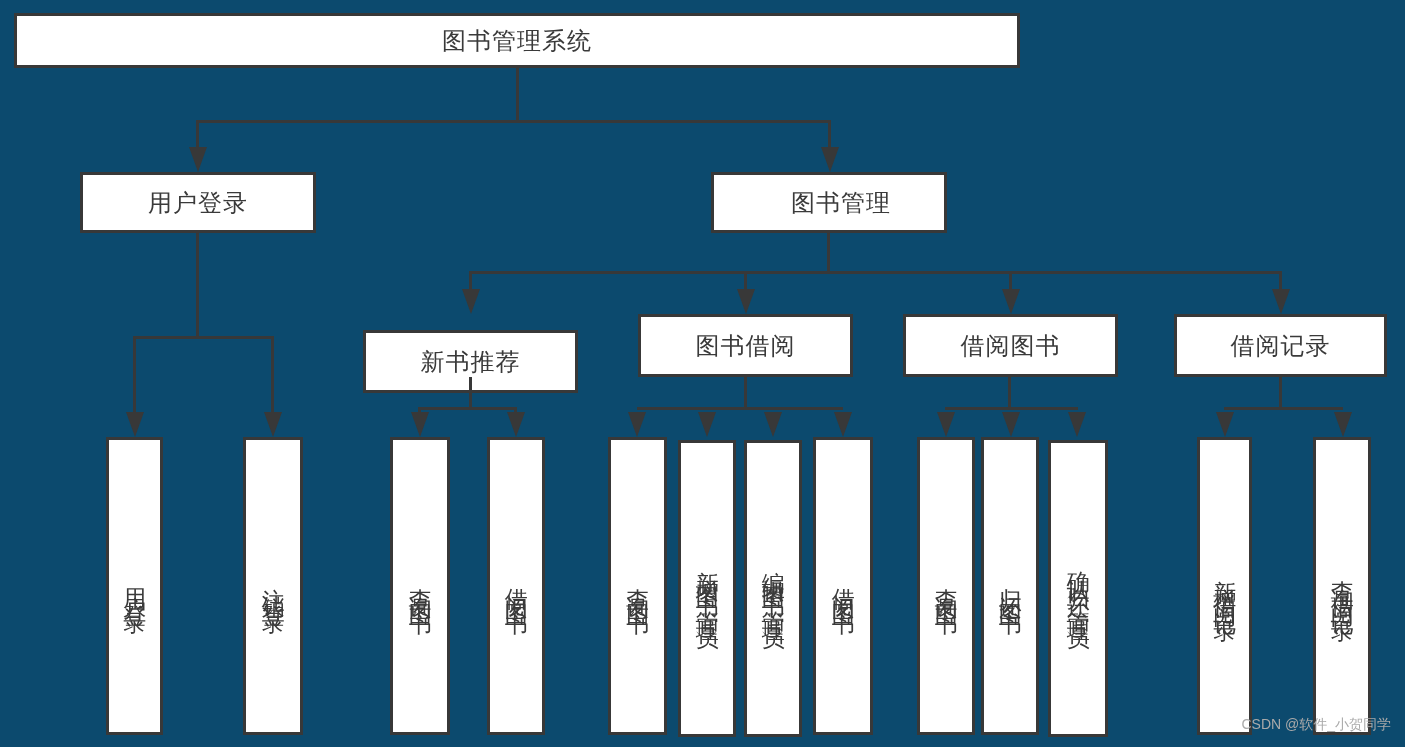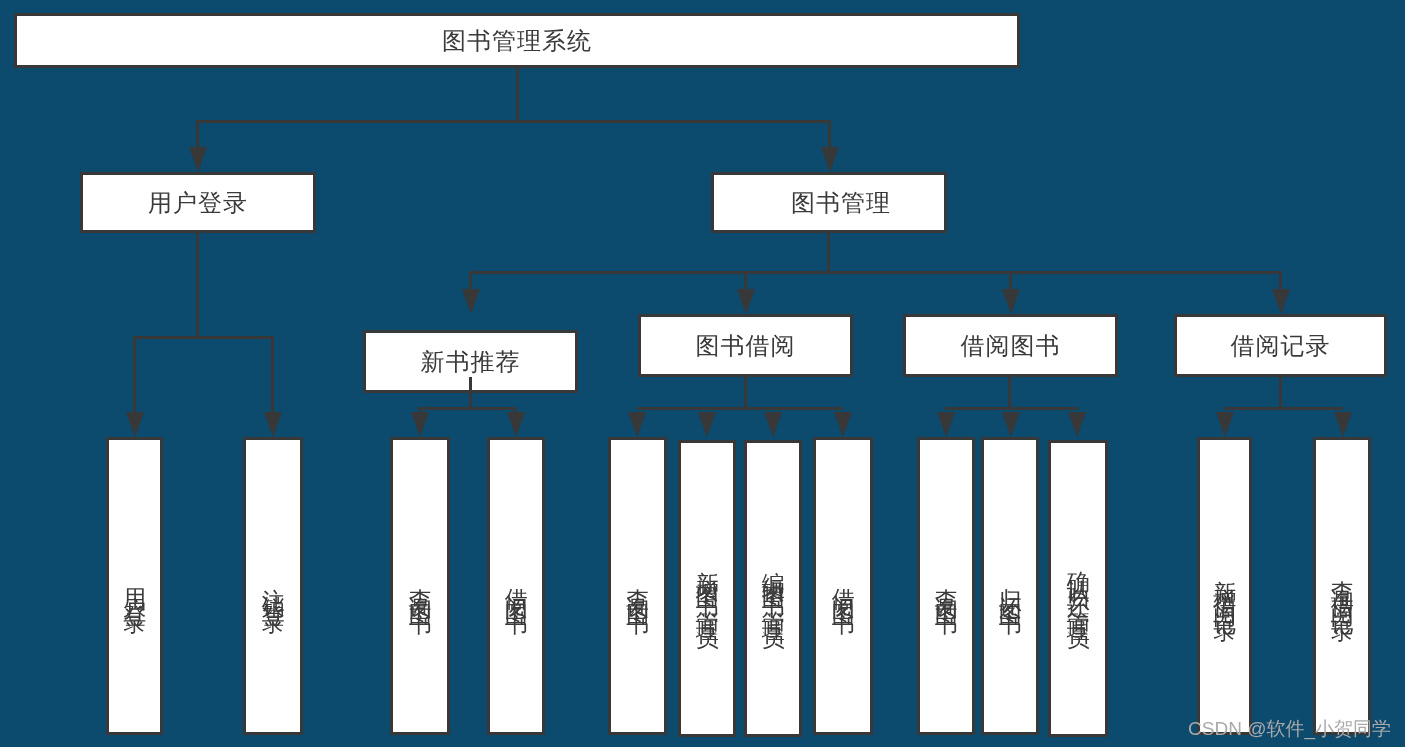--- a/index.html
+++ b/index.html
@@ -20,21 +20,21 @@
     font-size:23px; letter-spacing:8px; line-height:1.1;
   }
   .vl { position:absolute; width:3px; background:#383838; }
   .hl { position:absolute; height:3px; background:#383838; }
   .ah {
     position:absolute; width:0; height:0;
     border-left:9px solid transparent; border-right:9px solid transparent;
     border-top:25px solid #383838;
   }
   .watermark {
-    position:absolute; font-size:19px; color:#a9a9a9;
+    position:absolute; font-size:14px; color:#a9a9a9;
     white-space:nowrap; z-index:5;margin-left:6px;
   }
 </style>
 </head>
 <body>
 
 <div class="canvas">
 
   <div class="box hbox" style="left:14px; top:13px; width:1006px; height:55px;">
     <span>图书管理系统</span>

